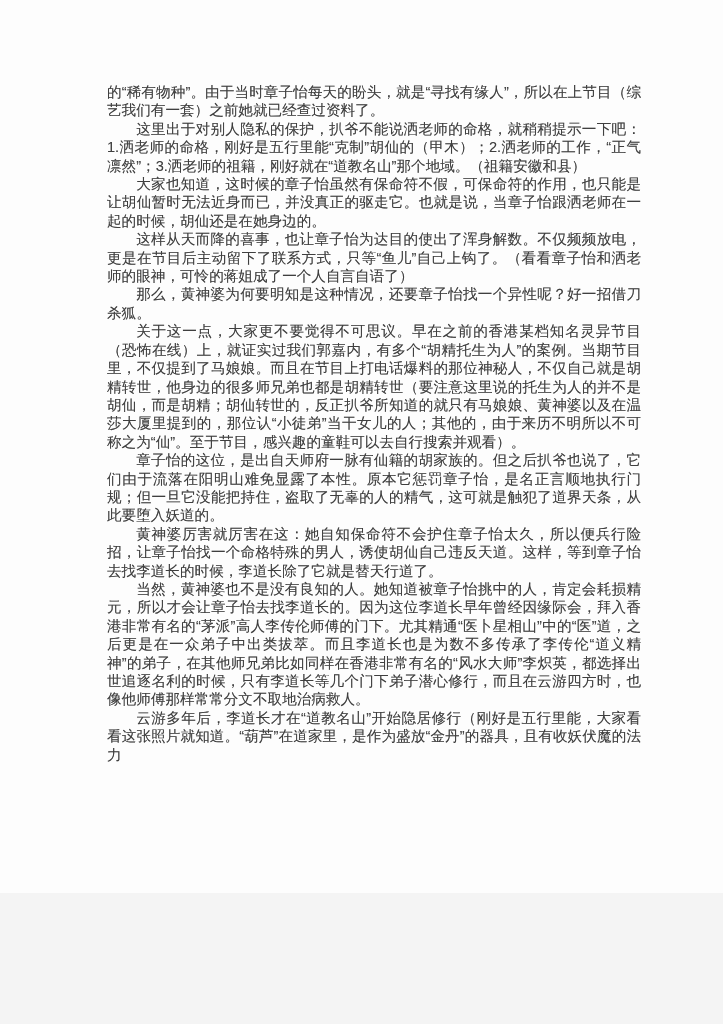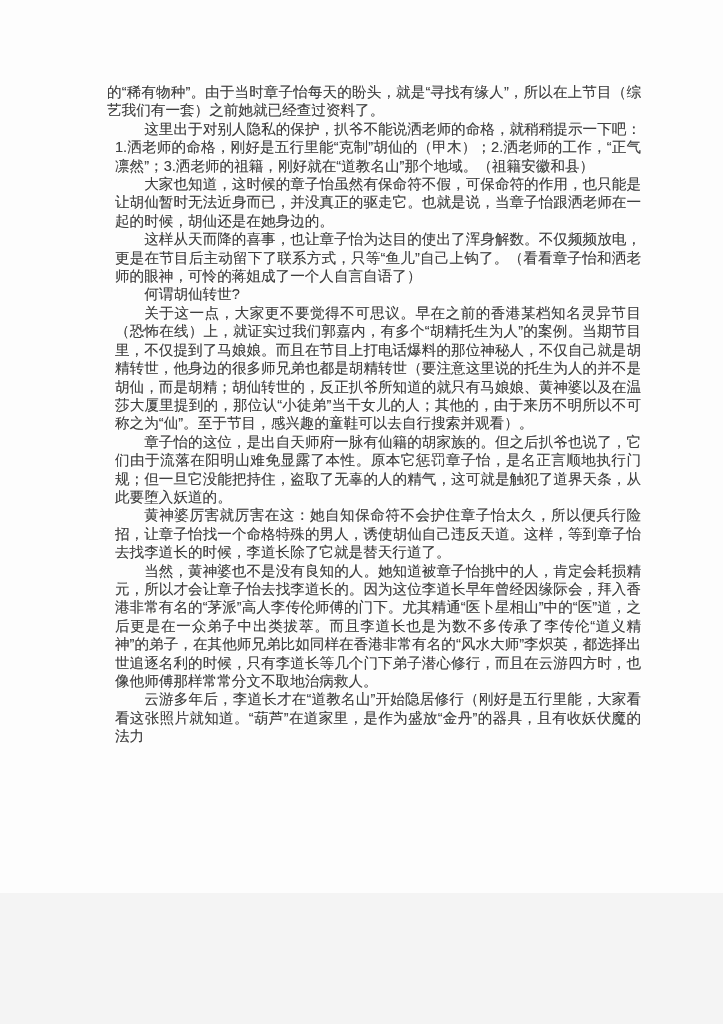--- a/index.html
+++ b/index.html
@@ -34,21 +34,20 @@
     line-height: 18.4px;
     color: #3f3f3f;
     text-align: justify;
     text-shadow: 0 0 0.6px rgba(70,70,70,0.45);
   }
   .para {
     margin: 0;
   }
   .para.indent {
     text-indent: 2em;
-    margin-left: 8px;
   }
   .page-number {
     position: absolute;
     left: 594px;
     top: 935px;
     width: 24px;
     text-align: center;
     font-size: 13px;
     font-weight: 700;
     color: #3a3a3a;
@@ -58,21 +57,21 @@
 </style>
 </head>
 <body>
 
 <div class="page">
   <div class="text-block">
       <p class="para">的“稀有物种”。由于当时章子怡每天的盼头，就是“寻找有缘人”，所以在上节目（综艺我们有一套）之前她就已经查过资料了。</p>
       <p class="para indent">这里出于对别人隐私的保护，扒爷不能说洒老师的命格，就稍稍提示一下吧：1.洒老师的命格，刚好是五行里能“克制”胡仙的（甲木）；2.洒老师的工作，“正气凛然”；3.洒老师的祖籍，刚好就在“道教名山”那个地域。（祖籍安徽和县）</p>
       <p class="para indent">大家也知道，这时候的章子怡虽然有保命符不假，可保命符的作用，也只能是让胡仙暂时无法近身而已，并没真正的驱走它。也就是说，当章子怡跟洒老师在一起的时候，胡仙还是在她身边的。</p>
       <p class="para indent">这样从天而降的喜事，也让章子怡为达目的使出了浑身解数。不仅频频放电，更是在节目后主动留下了联系方式，只等“鱼儿”自己上钩了。（看看章子怡和洒老师的眼神，可怜的蒋姐成了一个人自言自语了）</p>
-      <p class="para indent">何谓胡仙转世?</p>
+      <p class="para indent">那么，黄神婆为何要明知是这种情况，还要章子怡找一个异性呢？好一招借刀杀狐。</p>
       <p class="para indent">关于这一点，大家更不要觉得不可思议。早在之前的香港某档知名灵异节目（恐怖在线）上，就证实过我们郭嘉内，有多个“胡精托生为人”的案例。当期节目里，不仅提到了马娘娘。而且在节目上打电话爆料的那位神秘人，不仅自己就是胡精转世，他身边的很多师兄弟也都是胡精转世（要注意这里说的托生为人的并不是胡仙，而是胡精；胡仙转世的，反正扒爷所知道的就只有马娘娘、黄神婆以及在温莎大厦里提到的，那位认“小徒弟”当干女儿的人；其他的，由于来历不明所以不可称之为“仙”。至于节目，感兴趣的童鞋可以去自行搜索并观看）。</p>
       <p class="para indent">章子怡的这位，是出自天师府一脉有仙籍的胡家族的。但之后扒爷也说了，它们由于流落在阳明山难免显露了本性。原本它惩罚章子怡，是名正言顺地执行门规；但一旦它没能把持住，盗取了无辜的人的精气，这可就是触犯了道界天条，从此要堕入妖道的。</p>
       <p class="para indent">黄神婆厉害就厉害在这：她自知保命符不会护住章子怡太久，所以便兵行险招，让章子怡找一个命格特殊的男人，诱使胡仙自己违反天道。这样，等到章子怡去找李道长的时候，李道长除了它就是替天行道了。</p>
       <p class="para indent">当然，黄神婆也不是没有良知的人。她知道被章子怡挑中的人，肯定会耗损精元，所以才会让章子怡去找李道长的。因为这位李道长早年曾经因缘际会，拜入香港非常有名的“茅派”高人李传伦师傅的门下。尤其精通“医卜星相山”中的“医”道，之后更是在一众弟子中出类拔萃。而且李道长也是为数不多传承了李传伦“道义精神”的弟子，在其他师兄弟比如同样在香港非常有名的“风水大师”李炽英，都选择出世追逐名利的时候，只有李道长等几个门下弟子潜心修行，而且在云游四方时，也像他师傅那样常常分文不取地治病救人。</p>
       <p class="para indent">云游多年后，李道长才在“道教名山”开始隐居修行（刚好是五行里能，大家看看这张照片就知道。“葫芦”在道家里，是作为盛放“金丹”的器具，且有收妖伏魔的法力</p>
     </div>
   <div class="page-number">27</div>
 </div>
 
 </body></html>

